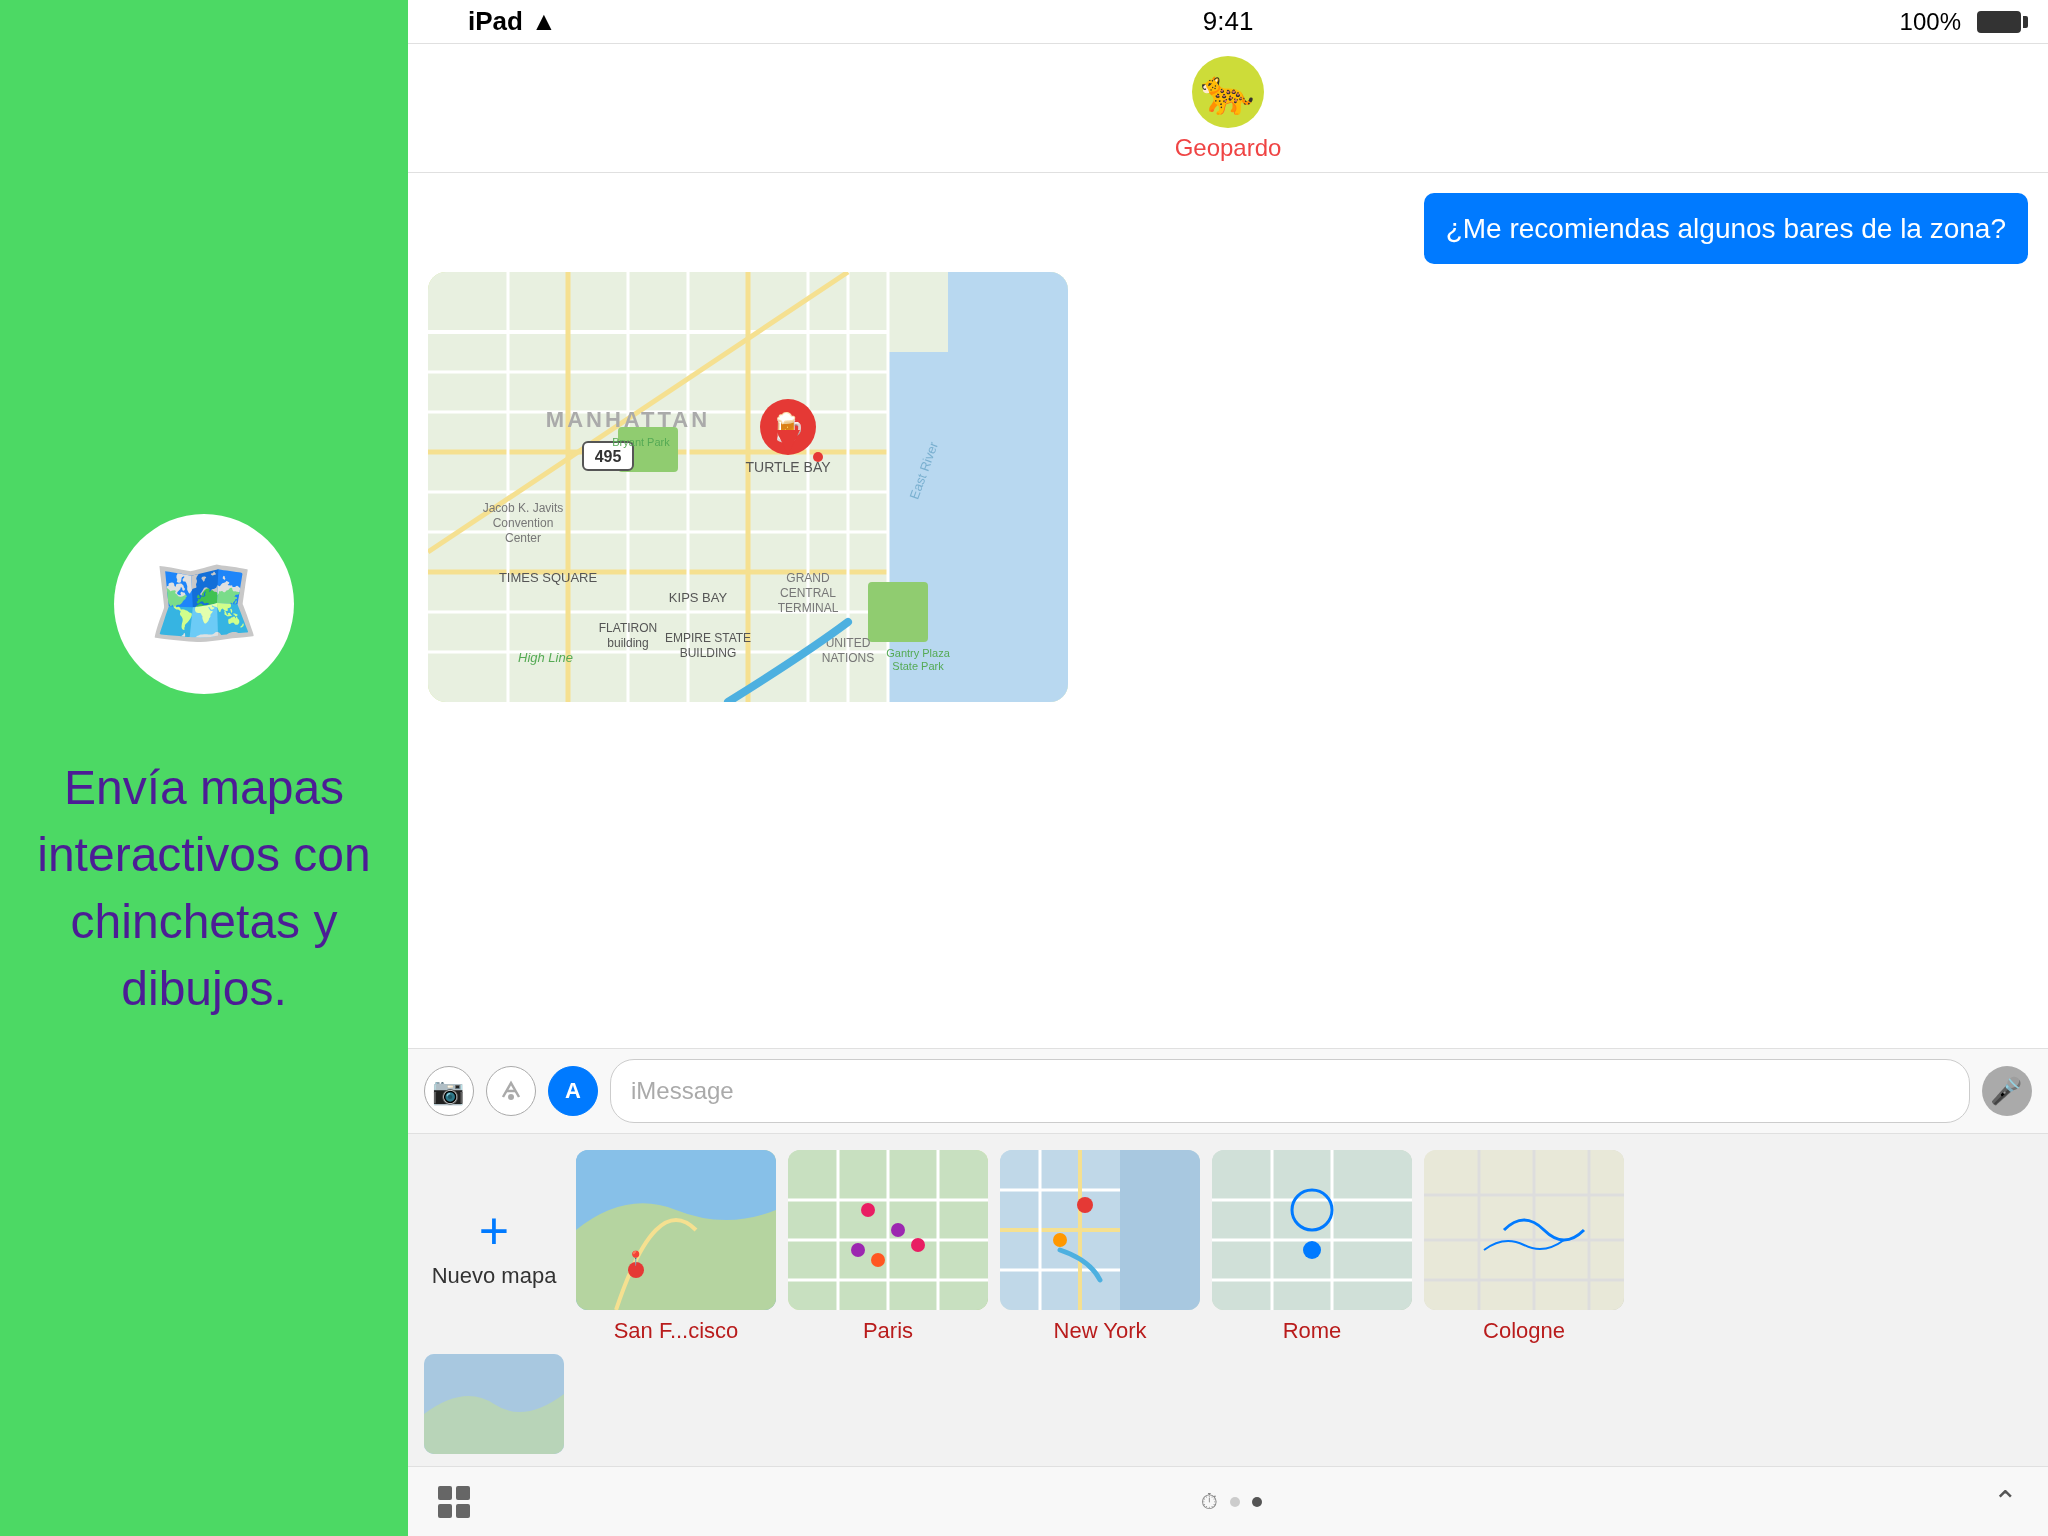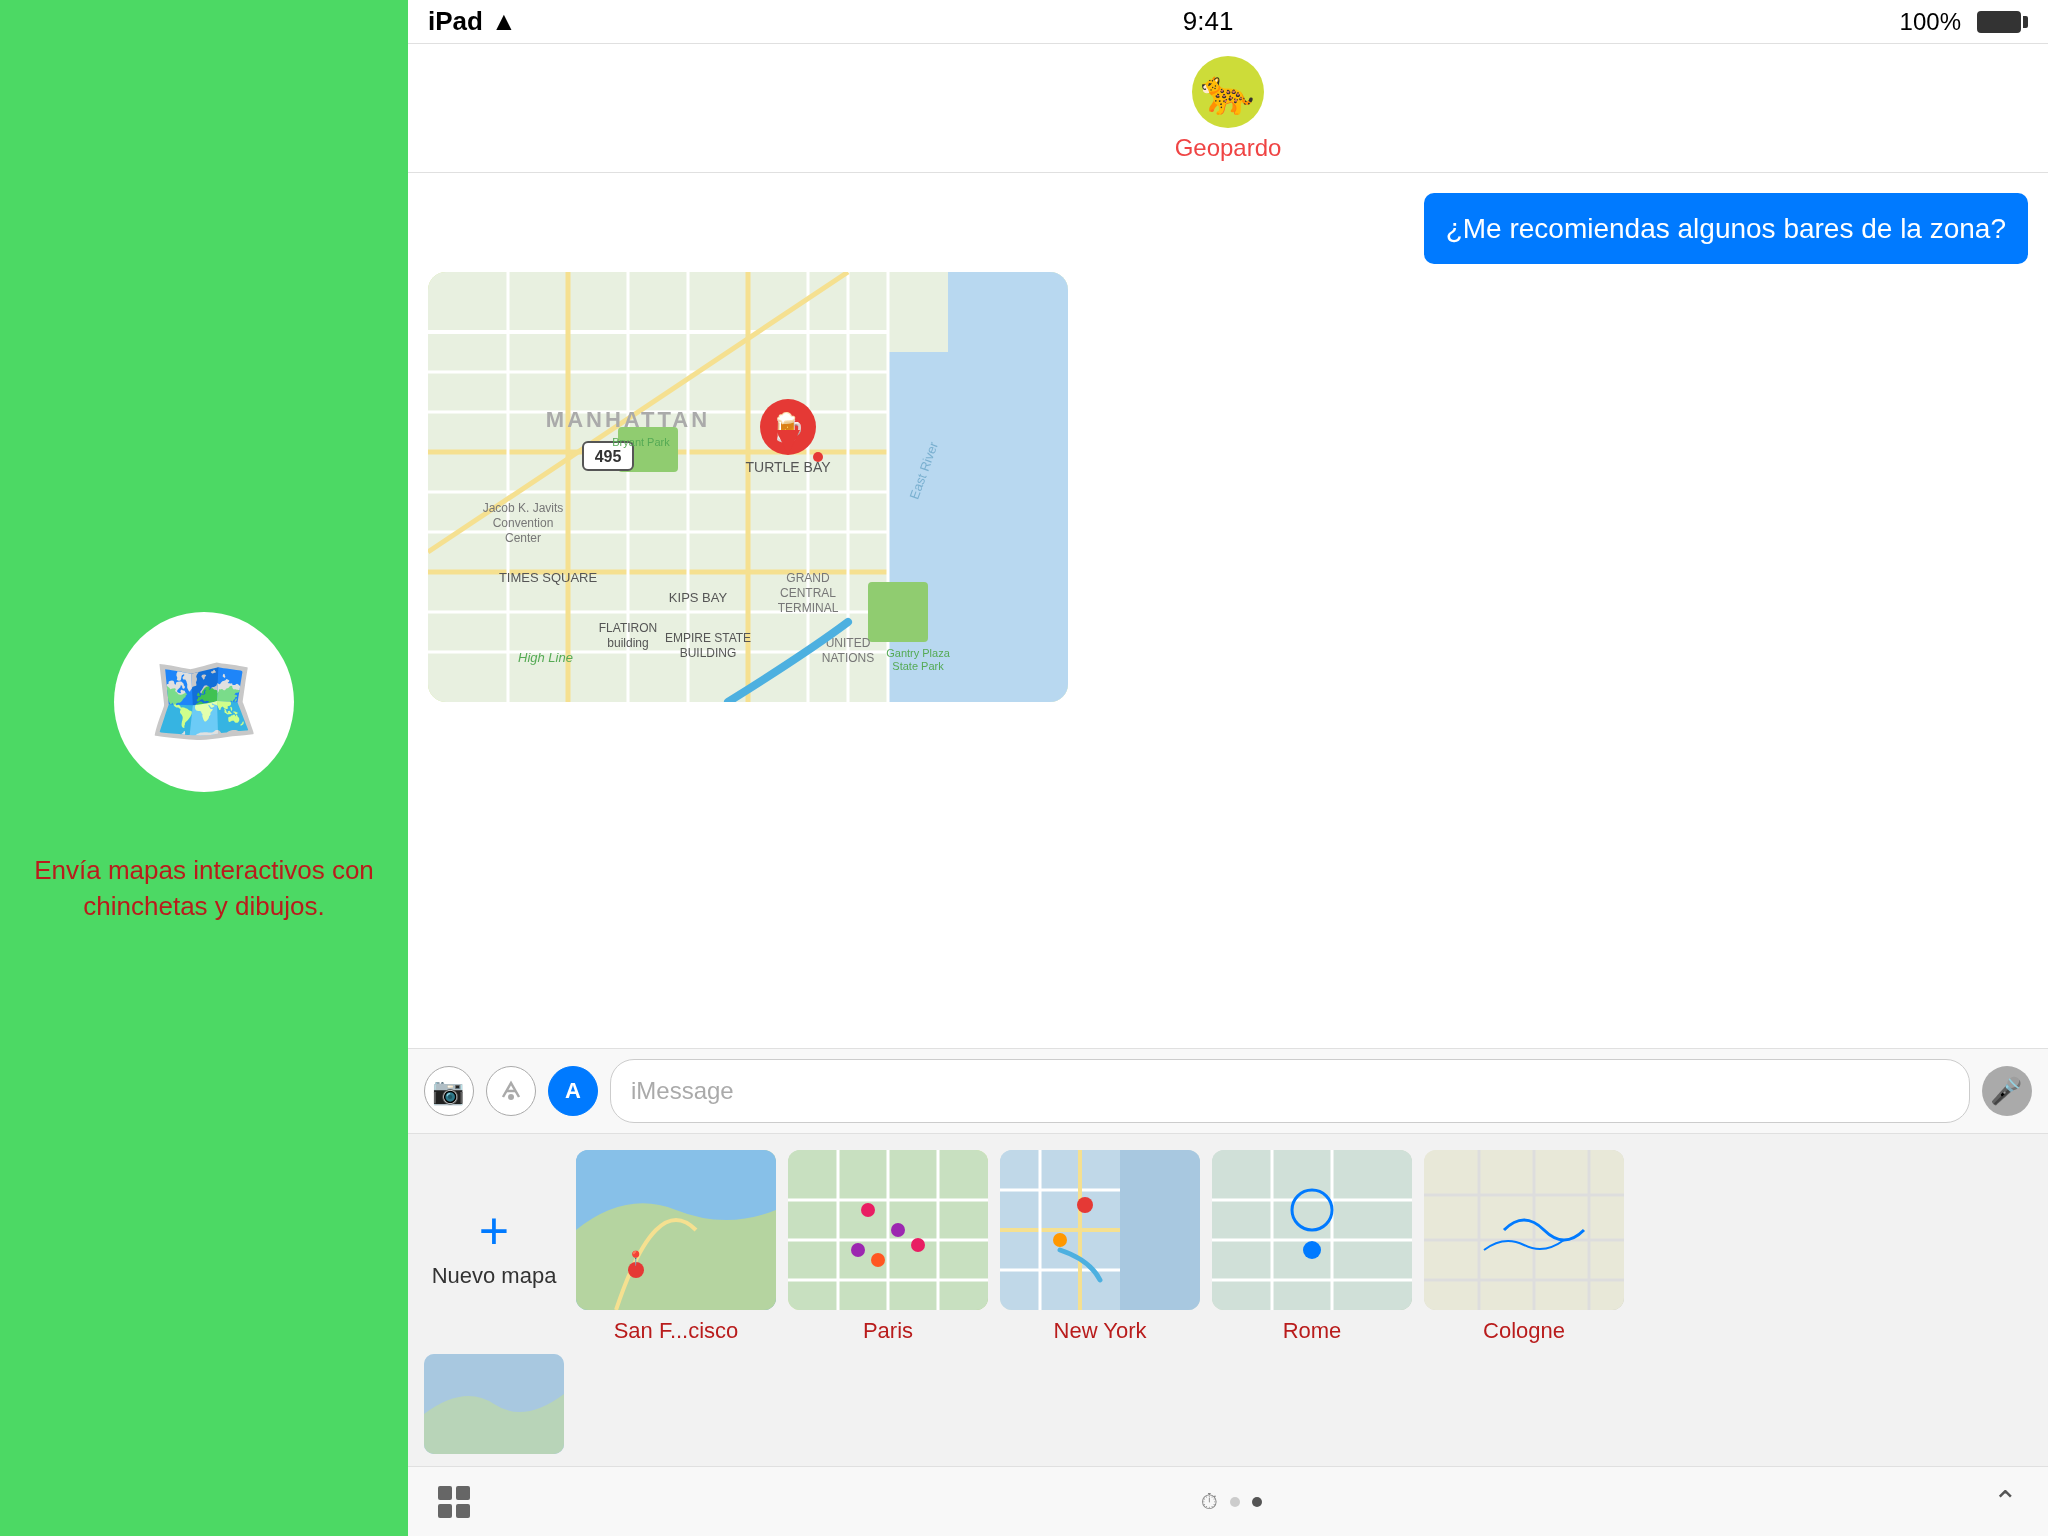--- a/index.html
+++ b/index.html
@@ -31,22 +31,22 @@
       background: #fff;
       display: flex;
       align-items: center;
       justify-content: center;
       margin-bottom: 40px;
     }
     .left-icon-circle span {
       font-size: 90px;
     }
     .left-text {
-      color: #b91c1c;
-      font-size: 26px;
+      color: #4c1d95;
+      font-size: 48px;
       text-align: center;
       line-height: 1.4;
       padding: 0 30px;
       font-weight: 400;
       margin-top: 20px;
     }
 
     
     .right-panel {
       flex: 1;
@@ -66,20 +66,21 @@
       padding: 0 20px;
       flex-shrink: 0;
       border-bottom: 1px solid #e0e0e0;
     }
     .status-left {
       font-size: 26px;
       font-weight: 600;
       display: flex;
       align-items: center;
       gap: 8px;
+      margin-left: 40px;
     }
     .status-center {
       font-size: 26px;
       font-weight: 400;
     }
     .status-right {
       font-size: 24px;
       display: flex;
       align-items: center;
       gap: 16px;

